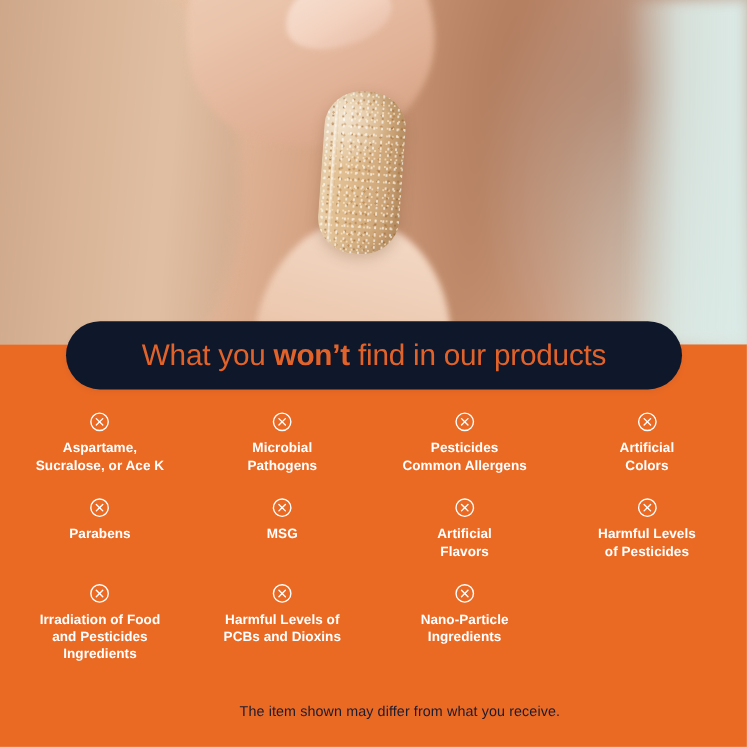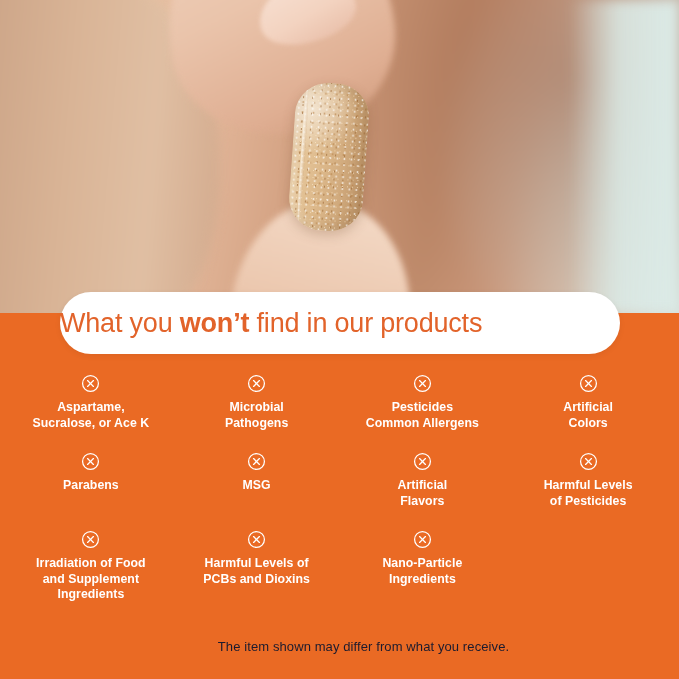--- a/index.html
+++ b/index.html
@@ -131,24 +131,25 @@
     background: linear-gradient(90deg, rgba(255,250,240,0.75), rgba(196,150,100,0.25));
   }
 
   
   .headline-pill {
     position: absolute;
     left: 60px;
     top: 292px;
     width: 560px;
     height: 62px;
-    background: #ffffff;
+    background: #0f172a;
     border-radius: 40px;
     display: flex;
     align-items: center;
+    justify-content: center;
     box-shadow: 0 2px 6px rgba(0,0,0,0.06);
   }
   .headline-text {
     font-size: 27px;
     color: #e2632a;
     letter-spacing: -0.2px;
     white-space: nowrap;
   }
   .headline-text .bold {
     font-weight: bold;
@@ -297,21 +298,21 @@
     <div class="cell-label">Harmful Levels
 of Pesticides</div>
   </div>
       <div class="cell">
     <svg class="x-icon" viewBox="0 0 24 24" aria-hidden="true">
       <circle cx="12" cy="12" r="10" fill="none" stroke="#ffffff" stroke-width="1.6"></circle>
       <line x1="8.3" y1="8.3" x2="15.7" y2="15.7" stroke="#ffffff" stroke-width="1.6" stroke-linecap="round"></line>
       <line x1="15.7" y1="8.3" x2="8.3" y2="15.7" stroke="#ffffff" stroke-width="1.6" stroke-linecap="round"></line>
     </svg>
     <div class="cell-label">Irradiation of Food
-and Supplement
+and Pesticides
 Ingredients</div>
   </div>
       <div class="cell">
     <svg class="x-icon" viewBox="0 0 24 24" aria-hidden="true">
       <circle cx="12" cy="12" r="10" fill="none" stroke="#ffffff" stroke-width="1.6"></circle>
       <line x1="8.3" y1="8.3" x2="15.7" y2="15.7" stroke="#ffffff" stroke-width="1.6" stroke-linecap="round"></line>
       <line x1="15.7" y1="8.3" x2="8.3" y2="15.7" stroke="#ffffff" stroke-width="1.6" stroke-linecap="round"></line>
     </svg>
     <div class="cell-label">Harmful Levels of
 PCBs and Dioxins</div>

